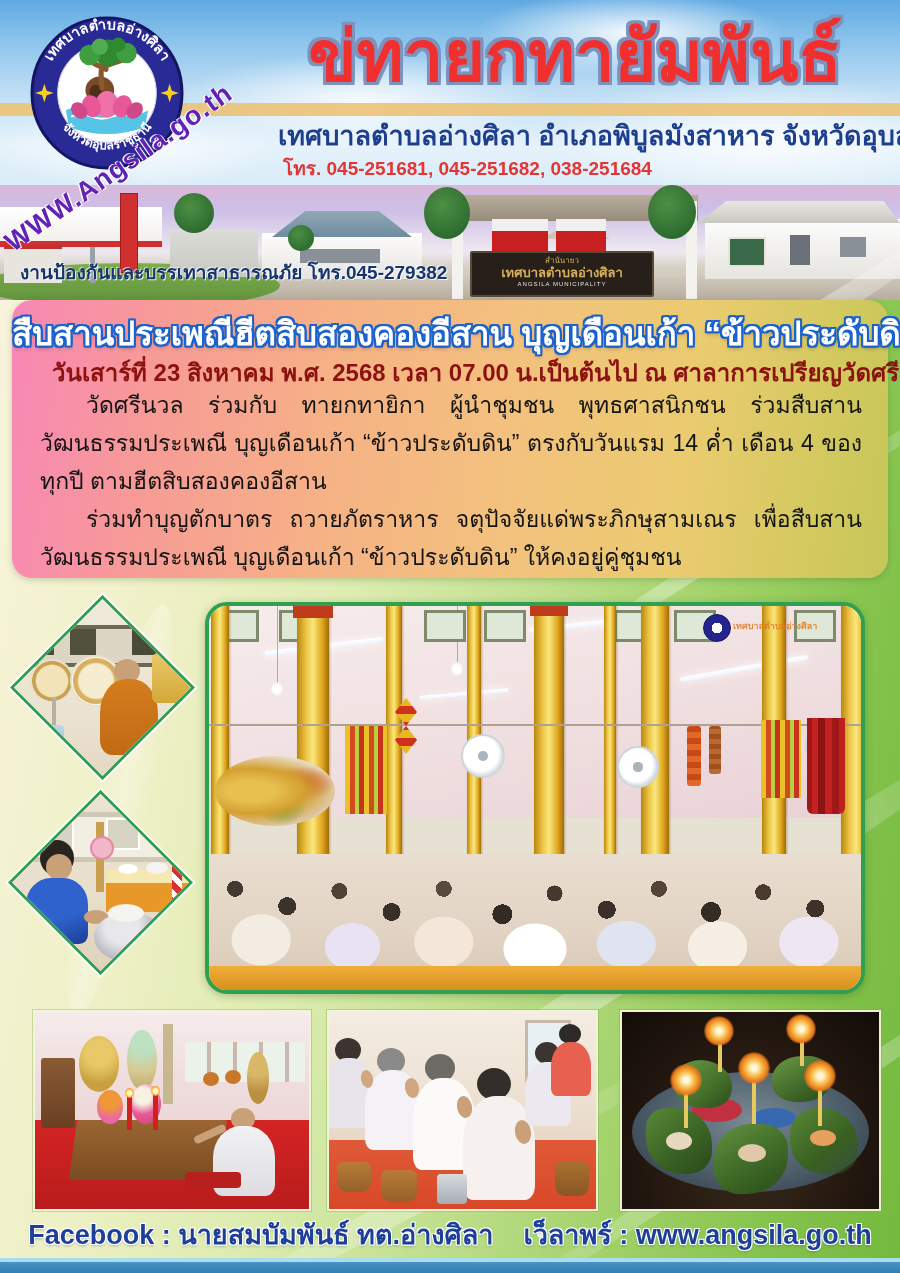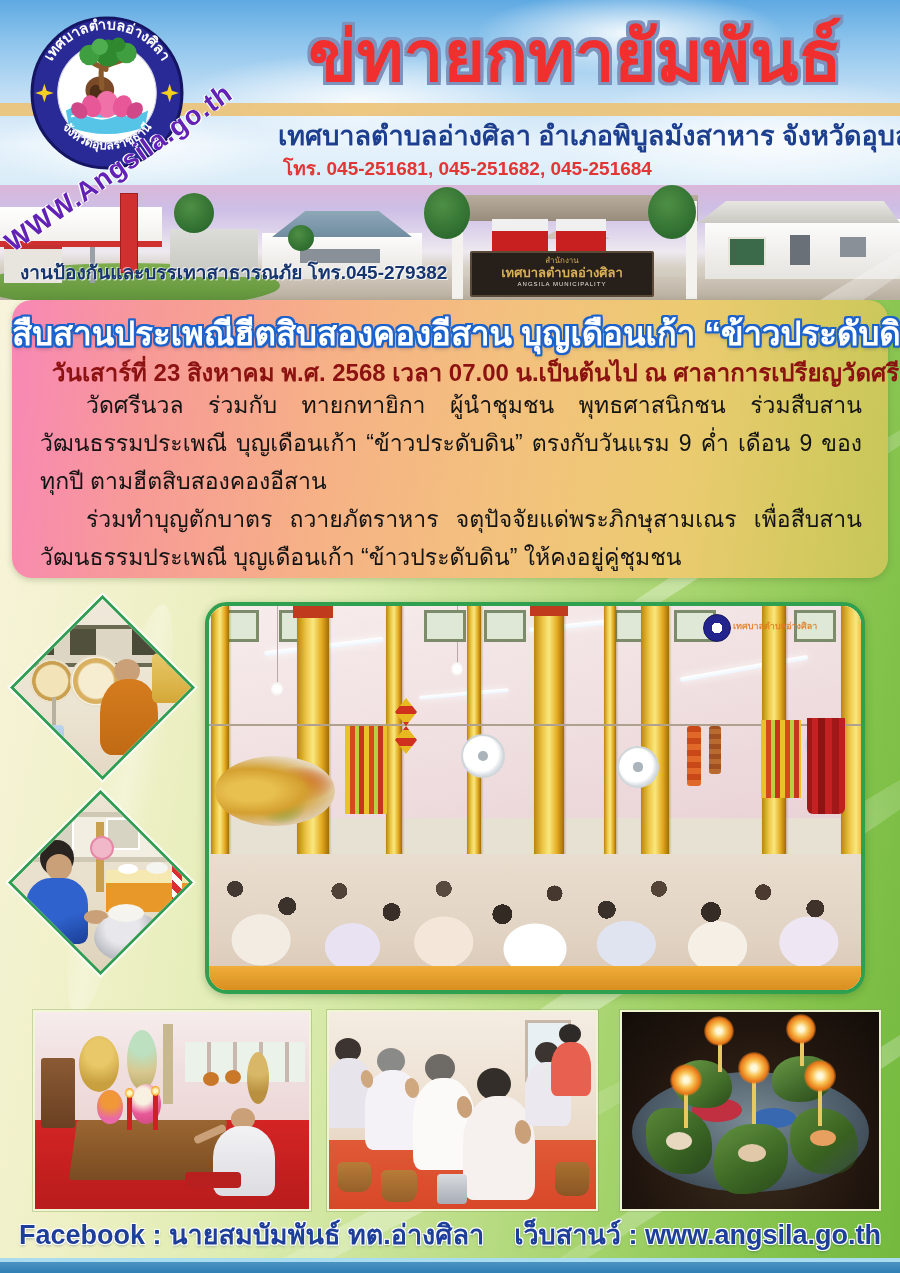--- a/index.html
+++ b/index.html
@@ -131,21 +131,21 @@
 </style>
 </head>
 <body>
 
 <div class="page">
 
   <div class="abs header">
     <div class="abs orange-band"></div>
     <div class="abs main-title">ข่ทายกทายัมพันธ์</div>
     <div class="abs subtitle">เทศบาลตำบลอ่างศิลา   อำเภอพิบูลมังสาหาร   จังหวัดอุบลราชธานี</div>
-    <div class="abs phone-line">โทร. 045-251681,  045-251682,  045-251684</div>
+    <div class="abs phone-line">โทร. 045-251681,  045-251682,  038-251684</div>
 
     <div class="abs logo-seal">
       <svg width="154" height="154" viewBox="0 0 150 150">
         <circle cx="75" cy="75" r="73" fill="#2a2a96" stroke="#151563" stroke-width="3"></circle>
         <circle cx="75" cy="75" r="48" fill="#ffffff" stroke="#d8d8e8" stroke-width="1"></circle>
 
         <path d="M35,92 Q45,86 55,92 T75,92 T95,92 T115,92 L112,108 Q75,122 38,108 Z" fill="#56c4e6"></path>
         <path d="M40,98 Q50,94 60,98 T80,98 T100,98" stroke="#ffffff" stroke-width="2" fill="none"></path>
 
         <ellipse cx="68" cy="72" rx="14" ry="13" fill="#7a4a28"></ellipse>
@@ -197,21 +197,21 @@
     <div class="abs" style="left:250px;top:26px;width:184px;height:26px;background:linear-gradient(180deg,#8fa8b8,#6f8ca0);clip-path:polygon(12% 100%,30% 0,70% 0,88% 100%,100% 100%,0 100%);"></div>
     <div class="abs" style="left:300px;top:64px;width:80px;height:14px;background:#8a9098;"></div>
 
     <div class="abs" style="left:448px;top:10px;width:250px;height:26px;background:linear-gradient(180deg,#b8ac9c,#988c7c);"></div>
     <div class="abs" style="left:540px;top:36px;width:70px;height:18px;background:#cfc4b4;clip-path:polygon(0 100%,50% 0,100% 100%);"></div>
     <div class="abs" style="left:492px;top:34px;width:56px;height:44px;background:linear-gradient(180deg,#f0f0f0 28%,#c82020 28%);"></div>
     <div class="abs" style="left:556px;top:34px;width:50px;height:44px;background:linear-gradient(180deg,#f0f0f0 28%,#c82020 28%);"></div>
     <div class="abs" style="left:452px;top:16px;width:11px;height:98px;background:#f4f2ee;"></div>
     <div class="abs" style="left:686px;top:16px;width:11px;height:98px;background:#f4f2ee;"></div>
     <div class="abs sign-board">
-      <div class="l1">สำนักงาน</div>
+      <div class="l1">สำนันายว</div>
       <div class="l2">เทศบาลตำบลอ่างศิลา</div>
       <div class="l3">ANGSILA MUNICIPALITY</div>
     </div>
 
     <div class="abs bldg" style="left:705px;top:34px;width:195px;height:60px;"></div>
     <div class="abs" style="left:698px;top:16px;width:202px;height:22px;background:linear-gradient(180deg,#e8e6e2,#cac8c2);clip-path:polygon(0 100%,14% 0,92% 0,100% 100%);"></div>
     <div class="abs" style="left:728px;top:52px;width:34px;height:26px;background:#3a6a4a;border:2px solid #e8e4da;"></div>
     <div class="abs" style="left:790px;top:50px;width:20px;height:30px;background:#6a7078;"></div>
     <div class="abs" style="left:840px;top:52px;width:26px;height:20px;background:#8a9098;"></div>
 
@@ -229,21 +229,21 @@
     <div class="abs streak" style="left:420px;top:820px;width:700px;height:20px;transform:rotate(-33deg);opacity:.7;"></div>
     <div class="abs streak" style="left:120px;top:880px;width:620px;height:26px;transform:rotate(-28deg);opacity:.6;"></div>
     <div class="abs streak" style="left:90px;top:300px;width:60px;height:420px;transform:rotate(12deg);opacity:.5;"></div>
     <div class="abs sparkles"></div>
   </div>
 
   <div class="abs article-box">
     <div class="headline">สืบสานประเพณีฮีตสิบสองคองอีสาน บุญเดือนเก้า “ข้าวประดับดิน”</div>
     <div class="dateline">วันเสาร์ที่ 23 สิงหาคม พ.ศ. 2568 เวลา 07.00 น.เป็นต้นไป ณ ศาลาการเปรียญวัดศรีนวล</div>
     <div class="article-text">
-      <p>วัดศรีนวล ร่วมกับ ทายกทายิกา ผู้นำชุมชน พุทธศาสนิกชน  ร่วมสืบสานวัฒนธรรมประเพณี บุญเดือนเก้า “ข้าวประดับดิน” ตรงกับวันแรม 9 ค่ำ เดือน 9 ของทุกปี ตามฮีตสิบสองคองอีสาน</p>
+      <p>วัดศรีนวล ร่วมกับ ทายกทายิกา ผู้นำชุมชน พุทธศาสนิกชน  ร่วมสืบสานวัฒนธรรมประเพณี บุญเดือนเก้า “ข้าวประดับดิน” ตรงกับวันแรม 14 ค่ำ เดือน 4 ของทุกปี ตามฮีตสิบสองคองอีสาน</p>
       <p>ร่วมทำบุญตักบาตร  ถวายภัตราหาร จตุปัจจัยแด่พระภิกษุสามเณร เพื่อสืบสานวัฒนธรรมประเพณี บุญเดือนเก้า “ข้าวประดับดิน” ให้คงอยู่คู่ชุมชน</p>
     </div>
   </div>
 
   <div class="abs diamond" style="left:37px;top:622px;">
     <div class="d-inner" style="background:linear-gradient(180deg,#efe9db 0%,#ece4d2 60%,#e4d8c4 100%);">
       <div class="abs" style="left:0;top:28px;width:181px;height:34px;background:#ddd6c4;border-top:4px solid #6a6a52;border-bottom:4px solid #6a6a52;"></div>
       <div class="abs" style="left:16px;top:32px;width:26px;height:26px;background:#4a4a38;"></div>
       <div class="abs" style="left:58px;top:32px;width:26px;height:26px;background:#50503c;"></div>
       <div class="abs" style="left:120px;top:32px;width:26px;height:26px;background:#4a4a38;"></div>
@@ -402,18 +402,18 @@
     <div class="abs blob" style="left:48px;top:52px;width:32px;height:32px;background:radial-gradient(circle,#fff8d8 12%,#f8c050 35%,#e87818 60%,transparent 75%);"></div>
     <div class="abs blob" style="left:116px;top:40px;width:32px;height:32px;background:radial-gradient(circle,#fff8d8 12%,#f8c050 35%,#e87818 60%,transparent 75%);"></div>
     <div class="abs blob" style="left:182px;top:48px;width:32px;height:32px;background:radial-gradient(circle,#fff8d8 12%,#f8c050 35%,#e87818 60%,transparent 75%);"></div>
     <div class="abs blob" style="left:82px;top:4px;width:30px;height:30px;background:radial-gradient(circle,#fff8d8 12%,#f8c050 35%,#e87818 60%,transparent 75%);"></div>
     <div class="abs blob" style="left:164px;top:2px;width:30px;height:30px;background:radial-gradient(circle,#fff8d8 12%,#f8c050 35%,#e87818 60%,transparent 75%);"></div>
   </div>
 
   <div class="abs footer-line">
     <span>Facebook : นายสมบัมพันธ์ ทต.อ่างศิลา</span>
     <span>&nbsp;&nbsp;</span>
-    <span>เว็บสานว์ : www.angsila.go.th</span>
+    <span>เว็ลาพร์ : www.angsila.go.th</span>
   </div>
   <div class="abs bar-light"></div>
   <div class="abs bar-blue"></div>
 
 </div>
 
 </body></html>

